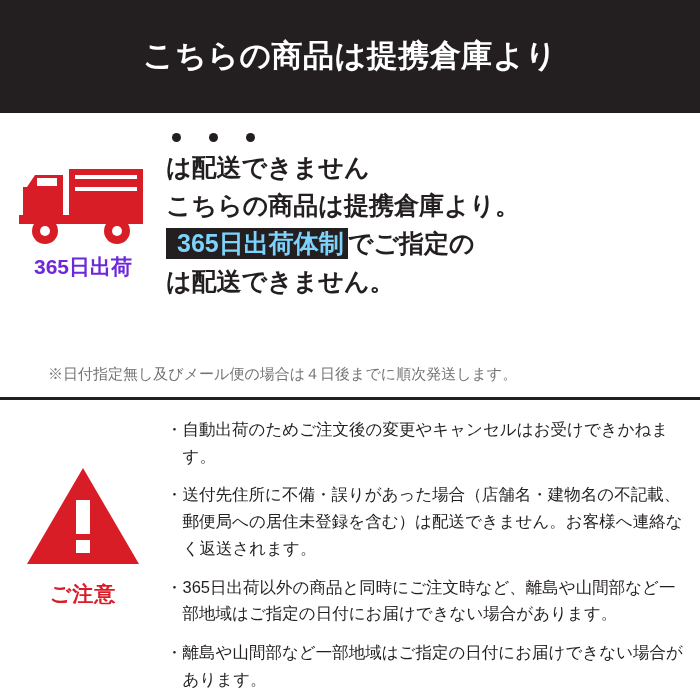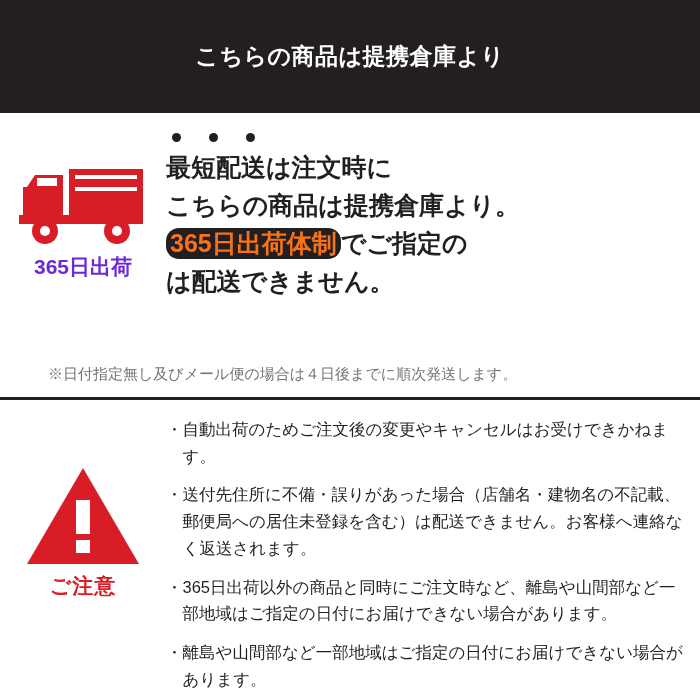--- a/index.html
+++ b/index.html
@@ -23,21 +23,21 @@
     height: 113px;
     flex: 0 0 113px;
     display: flex;
     flex-direction: column;
     align-items: center;
     justify-content: center;
     text-align: center;
     letter-spacing: 0.5px;
   }
   .header-line {
-    font-size: 23px;
+    font-size: 31px;
     font-weight: bold;
     line-height: 1.38;
     white-space: nowrap;
   }
 
   
   .mid {
     flex: 0 0 287px;
     display: flex;
     flex-direction: column;
@@ -84,23 +84,22 @@
   }
   .mid-line {
     font-size: 25px;
     font-weight: bold;
     color: #231f20;
     line-height: 1.52;
     white-space: nowrap;
   }
   .hl {
     background: #231f20;
-    color: #f97316;
-    padding: 1px 4px 2px 4px;
-    border-radius: 13px;
+    color: #7dd3fc;
+    padding: 1px 4px 2px 11px;
   }
   .note {
     font-size: 15px;
     color: #737373;
     padding: 0 14px 14px 48px;
     line-height: 1.3;
     white-space: nowrap;
   }
 
   
@@ -114,20 +113,21 @@
     flex: 0 0 166px;
     display: flex;
     flex-direction: column;
     align-items: center;
     padding-top: 52px;
   }
   .warn-caption {
     color: #d81d27;
     font-size: 21px;
     font-weight: bold;
+    margin-top: 8px;
     letter-spacing: 1px;
   }
   .bullets {
     flex: 1;
     padding: 4px 16px 0 0;
   }
   .bullet {
     display: flex;
     font-size: 16.5px;
     color: #231f20;
@@ -179,21 +179,21 @@
         </span>
         <div class="truck-caption">365日出荷</div>
       </div>
 
       <div class="mid-text">
         <div class="dots">
           <span class="dot"></span>
           <span class="dot"></span>
           <span class="dot"></span>
         </div>
-        <div class="mid-line">最短配送は注文時に</div>
+        <div class="mid-line">は配送できません</div>
         <div class="mid-line">こちらの商品は提携倉庫より。</div>
         <div class="mid-line">
           <span class="hl">365日出荷体制</span><span>でご指定の</span>
         </div>
         <div class="mid-line">は配送できません。</div>
       </div>
     </div>
     <div class="note">※日付指定無し及びメール便の場合は４日後までに順次発送します。</div>
   </div>
 

